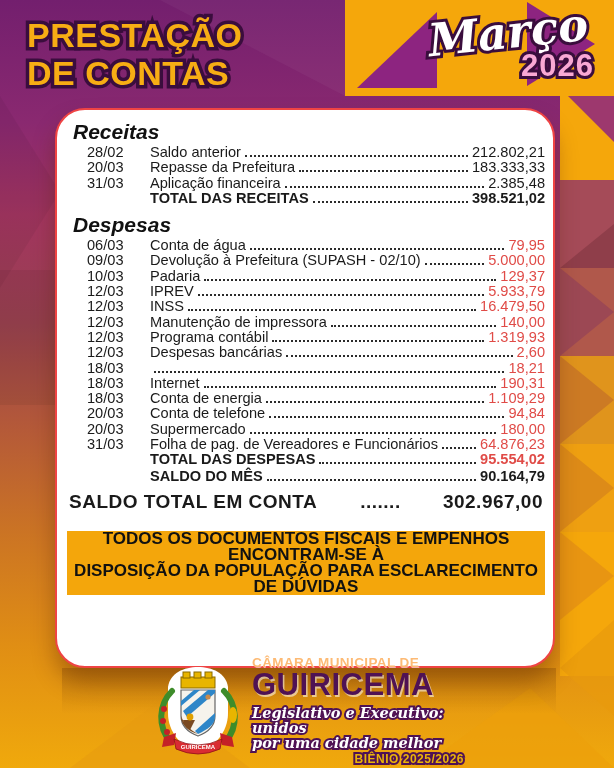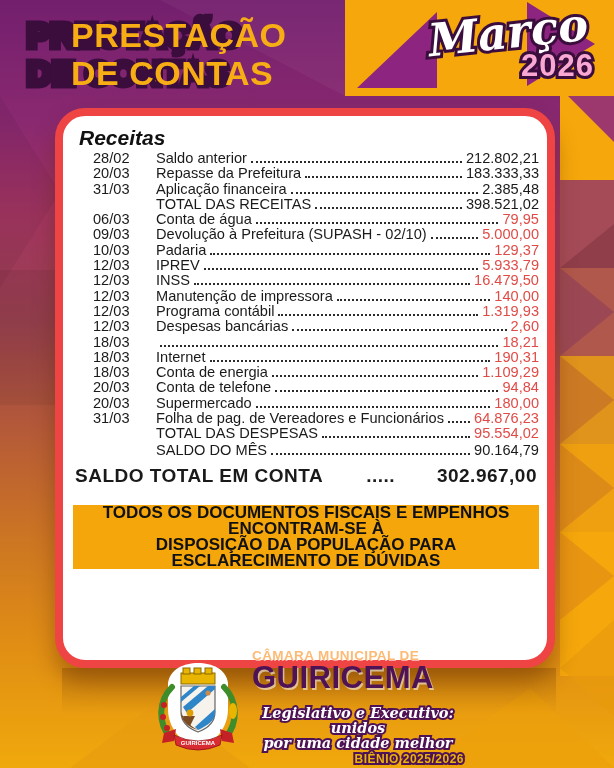--- a/index.html
+++ b/index.html
@@ -7,60 +7,60 @@
   .bg{position:absolute;inset:0;z-index:0;}
 
   
   .stk{position:relative;display:inline-block;z-index:0;}
   .stk::before{content:attr(data-text);position:absolute;left:0;top:0;width:100%;z-index:-1;
     -webkit-text-stroke:var(--stw,6px) var(--stc,#3a0d3d);}
 
   
   .hdr-title{position:absolute;left:27px;top:16px;z-index:3;
     font-weight:900;font-size:34px;line-height:38px;letter-spacing:.5px;color:#f7ad14;--stw:7px;}
-  .hdr-title .stk{display:block;padding-left:44px;}
+  .hdr-title .stk{display:block;}
   .month{position:absolute;right:26px;top:6px;z-index:3;transform:rotate(-6deg);
     font-family:"DejaVu Serif",serif;font-style:italic;font-weight:bold;font-size:45px;color:#fff;--stw:6px;}
   .year{position:absolute;right:20px;top:48px;z-index:3;
     font-weight:700;font-size:31px;letter-spacing:1px;color:#f9a8d4;--stw:6px;}
 
   
   .card{position:absolute;left:55px;top:108px;width:500px;height:560px;z-index:2;box-sizing:border-box;
-    background:#fff;border:8px solid #ef4444;border-radius:30px;
+    background:#fff;border:2px solid #ef4444;border-radius:30px;
     box-shadow:0 14px 22px rgba(90,35,0,.38);
     padding:10px 8px 0 10px;color:#1a1a1a;}
   .sec-heading{font-style:italic;font-weight:800;font-size:21px;line-height:23px;margin:0 0 2px 6px;color:#111;}
   .sec-heading.second{margin-top:7px;}
   .row{display:flex;align-items:baseline;font-size:14.6px;line-height:15.3px;white-space:nowrap;}
   .row .date{flex:none;width:63px;padding-left:20px;box-sizing:content-box;}
   .row .label{flex:none;}
   .row .dots{flex:1 1 8px;min-width:8px;border-bottom:2px dotted #2b2b2b;margin:0 4px 3px 4px;}
   .row .value{flex:none;text-align:right;}
-  .row.total .label,.row.total .value{font-weight:400;}
+  .row.total .label,.row.total .value{font-weight:700;}
   .expense .value{color:#e04b47;}
   .row.saldo-mes{margin-top:1px;}
   .summary{display:flex;align-items:baseline;font-weight:800;font-size:19px;line-height:21px;
     margin:7px 2px 0 2px;letter-spacing:.5px;white-space:nowrap;gap:43px;}
   .summary .leader{flex:1;text-align:center;overflow:hidden;}
   .notice{margin-top:19px;text-align:center;font-weight:800;font-size:17px;line-height:16px;color:#111;}
   .notice span{display:inline-block;background:#f4a60b;padding:0 5px;}
   .sig{margin-top:7px;text-align:center;}
   .sig .name{font-style:italic;font-weight:800;font-size:13.5px;letter-spacing:.6px;}
   .sig .role{font-weight:800;font-size:13.5px;letter-spacing:1.2px;}
 
   
   .footer{position:absolute;left:50%;bottom:2px;transform:translateX(-50%);z-index:3;
     display:flex;align-items:center;gap:6px;}
   .crest{width:96px;height:92px;flex:none;}
   .org{width:212px;}
   .org-prefix{font-weight:800;font-size:13.5px;letter-spacing:.4px;color:#fdba74;
     text-shadow:1px 1px 0 rgba(255,255,255,.55);}
   .org-name{font-weight:900;font-size:31px;line-height:30px;letter-spacing:.5px;color:#4f1254;
     text-shadow:1.5px 1.5px 0 rgba(255,255,255,.55);}
-  .slogan{margin-top:12px;text-align:center;font-family:"DejaVu Serif",serif;font-style:italic;
+  .slogan{margin-top:5px;font-family:"DejaVu Serif",serif;font-style:italic;
     font-weight:bold;font-size:14.5px;line-height:15px;color:#fff;--stw:4px;--stc:#4f1254;}
   .term{margin-top:2px;text-align:right;font-weight:900;font-size:12px;letter-spacing:.5px;
     color:#eab308;--stw:4px;--stc:#4f1254;}
 </style>
 </head>
 <body>
 
 <svg class="bg" width="614" height="768" viewBox="0 0 614 768" xmlns="http://www.w3.org/2000/svg">
   <defs>
     <linearGradient id="baseGrad" x1="0" y1="0" x2="0" y2="1">
@@ -138,20 +138,21 @@
     <span class="value">2.385,48</span>
   </div>
     </div>
   <div class="row total">
     <span class="date"></span>
     <span class="label">TOTAL DAS RECEITAS</span>
     <span class="dots"></span>
     <span class="value">398.521,02</span>
   </div>
 
+  <h2 class="sec-heading second">Despesas</h2>
   <div id="despesas-rows">
       <div class="row expense">
     <span class="date">06/03</span>
     <span class="label">Conta de água</span>
     <span class="dots"></span>
     <span class="value">79,95</span>
   </div>
       <div class="row expense">
     <span class="date">09/03</span>
     <span class="label">Devolução à Prefeitura (SUPASH - 02/10)</span>

